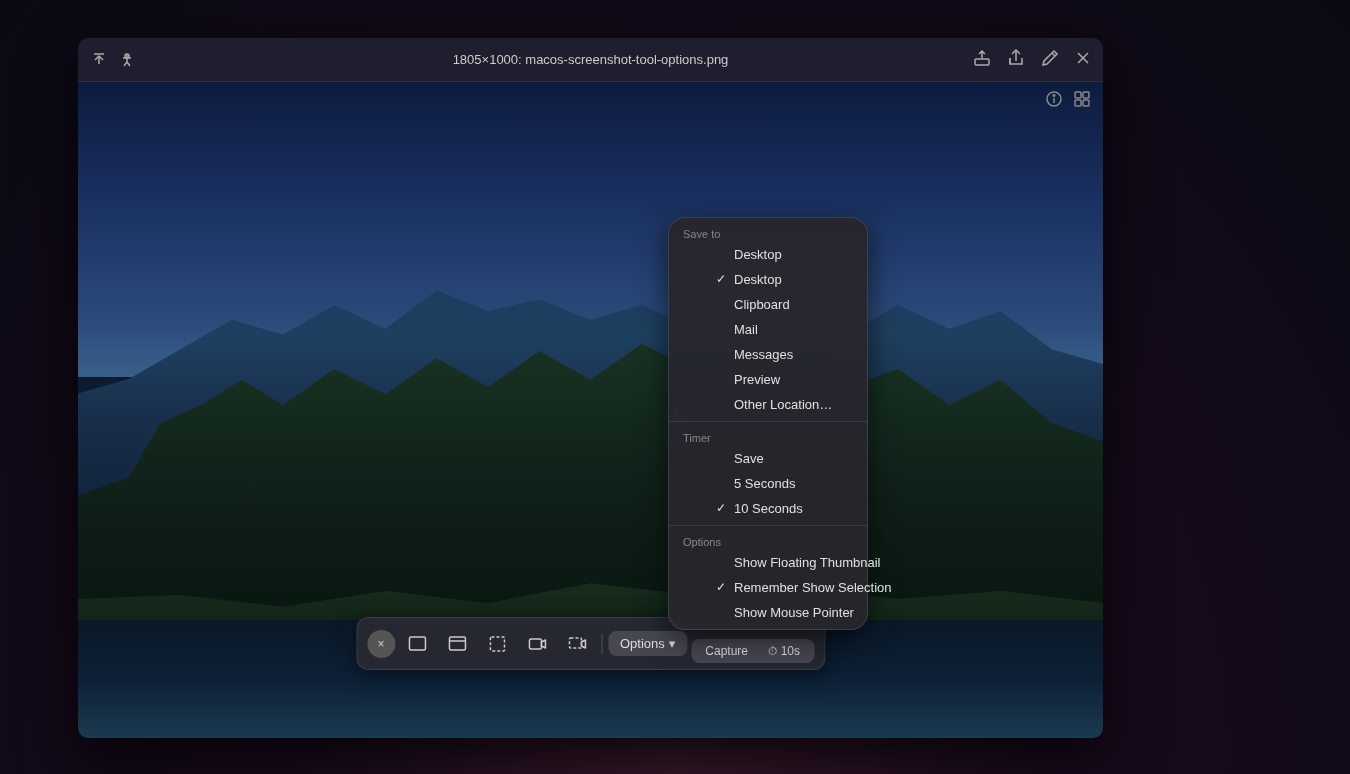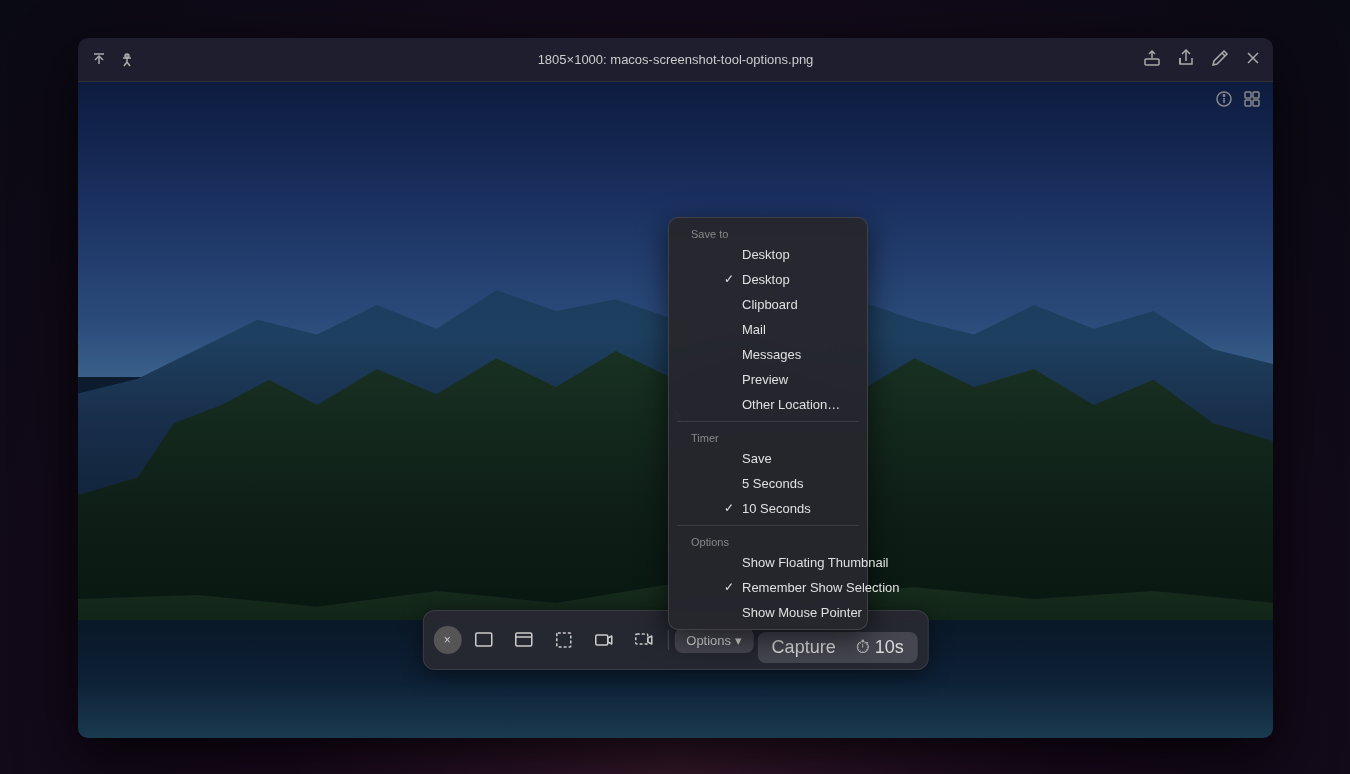--- a/index.html
+++ b/index.html
@@ -11,21 +11,21 @@
       font-family: -apple-system, BlinkMacSystemFont, 'Segoe UI', sans-serif;
       overflow: hidden;
       position: relative;
     }
 
     
     .app-window {
       position: absolute;
       top: 38px;
       left: 78px;
-      width: 1195px;
+      width: 1025px;
       height: 700px;
       background: #0d0d1a;
       border-radius: 10px;
       box-shadow: 0 20px 60px rgba(0,0,0,0.8);
       overflow: hidden;
       display: flex;
       flex-direction: column;
     }
 
     
@@ -233,37 +233,37 @@
 
     .toolbar-capture-btn {
       display: flex;
       align-items: center;
       gap: 20px;
       padding: 5px 14px;
       background: rgba(255,255,255,0.15);
       border-radius: 8px;
       cursor: pointer;
       color: #ddd;
-      font-size: 18px;
+      font-size: 12px;
       border: none;
       margin-top: 15px;
     }
 
     
     .dropdown-menu {
       position: absolute;
       bottom: 108px;
       left: 590px;
       width: 200px;
       background: rgba(38, 38, 45, 0.97);
       backdrop-filter: blur(20px);
-      border-radius: 10px;
+      border-radius: 17px;
       box-shadow: 0 8px 30px rgba(0,0,0,0.6);
       border: 1px solid rgba(255,255,255,0.12);
-      padding: 4px 8px;
+      padding: 4px 0;
       z-index: 100;
       font-size: 13px;
       color: #e0e0e0;
     }
 
     .menu-section-label {
       padding: 6px 14px 2px;
       font-size: 11px;
       color: #888;
       font-weight: 500;

